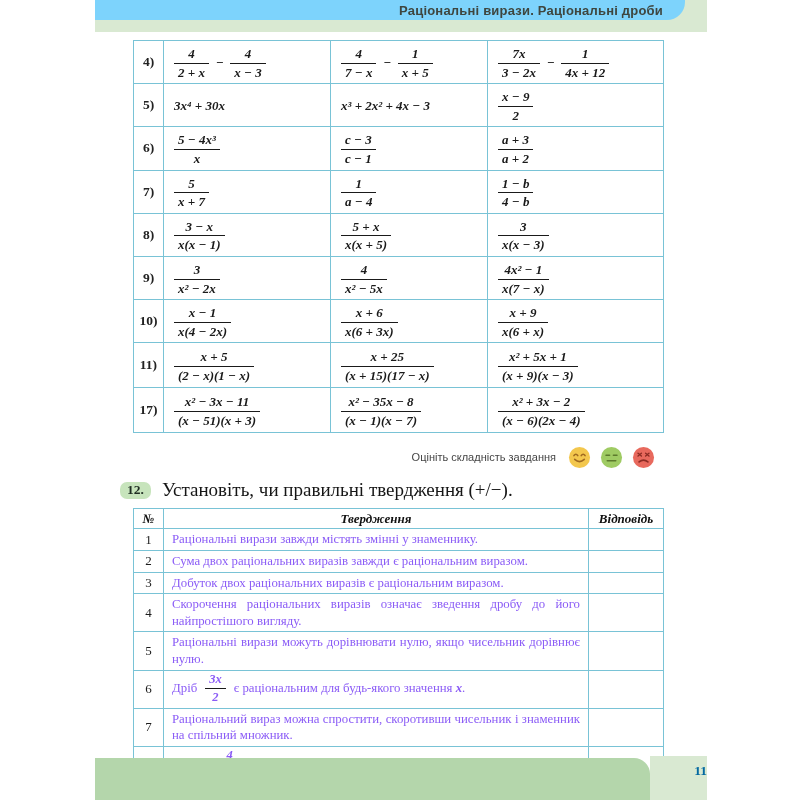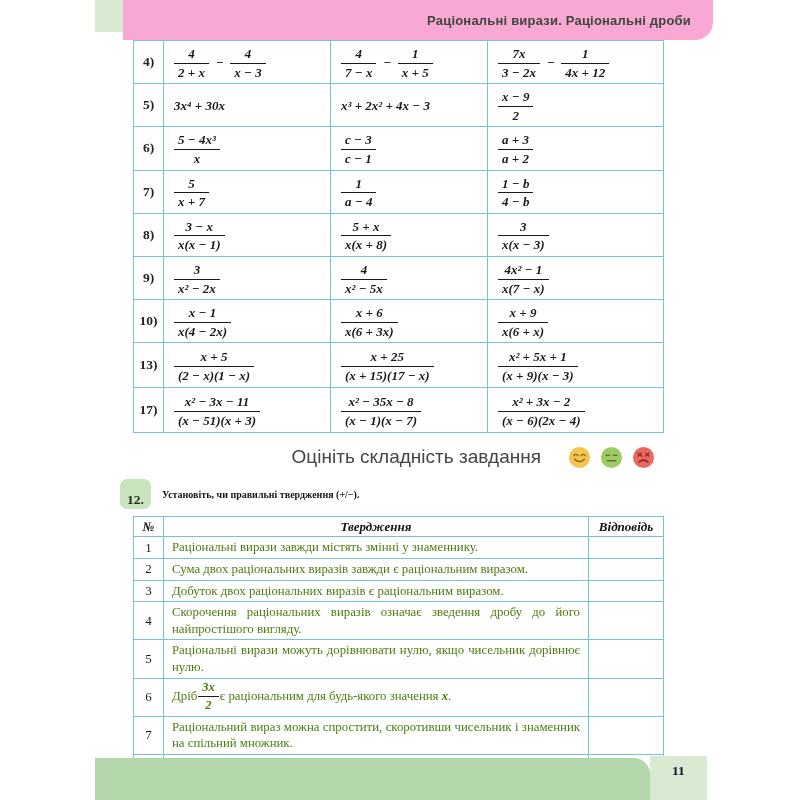--- a/index.html
+++ b/index.html
@@ -7,24 +7,24 @@
     width:800px; height:800px; position:relative; overflow:hidden;
     background:#ffffff; font-family:"Liberation Serif", serif; color:#1c1c1c;
   }
 
   
   .header-strip {
     position:absolute; left:95px; top:0; width:612px; height:32px;
     background:#d9e9d2;
   }
   .header-bar {
-    position:absolute; left:0; top:0; width:590px; height:40px;
-    background:#f9a8d4; border-radius:0 0 18px 0;
+    position:absolute; left:0; top:0; width:590px; height:20px;
+    background:#7dd3fc; border-radius:0 0 18px 0;
     display:flex; align-items:center; justify-content:flex-end;
-    padding-right:22px; box-sizing:border-box;margin-left:28px;
+    padding-right:22px; box-sizing:border-box;
   }
   .header-title {
     font-family:"Liberation Sans", sans-serif; font-size:13px;
     font-weight:700; color:#3e463f; letter-spacing:.2px;
   }
 
   
   .content { position:absolute; left:133px; top:40px; width:530px; }
 
   table { border-collapse:collapse; table-layout:fixed; width:530px; }
@@ -44,64 +44,64 @@
   .frac .num { border-bottom:1.4px solid #1a1a1a; padding:0 4px 1px; }
   .frac .den { padding:1px 4px 0; }
   .op { font-weight:700; font-style:normal; }
 
   
   .rating {
     display:flex; justify-content:flex-end; align-items:center;
     gap:9px; margin:11px 8px 0 0; height:26px;
   }
   .rating-label {
-    font-family:"Liberation Sans", sans-serif; font-size:19px; color:#454545;
-    margin-right:18px;
+    font-family:"Liberation Sans", sans-serif; font-size:11px; color:#454545;
+    margin-right:3px;
   }
   .emoji { width:23px; height:23px; cursor:pointer; display:block; }
 
   
   .task { display:flex; align-items:center; gap:11px; margin:9px 0 7px -13px; }
   .task-badge {
-    background:#c7e4bc; border-radius:7px; padding:13px 7px 1px;
+    background:#c7e4bc; border-radius:7px; padding:0 7px 1px;
     font-weight:700; font-size:13.5px; color:#1f2d22;
   }
-  .task-text { font-size:10px; font-weight:700; color:#161616; }
+  .task-text { font-size:19px; font-weight:400; color:#161616; }
 
   
   .t2 { margin-top:4px; }
   .t2 th {
     font-style:italic; font-weight:700; font-size:13px;
     padding:1px 4px; text-align:center; color:#111;
   }
   .t2 tr { height:20px; }
   .t2 .stmt-num { text-align:center; font-size:13px; padding:1px 2px; }
   .t2 .stmt-cell {
     padding:2px 8px; font-size:12.8px; line-height:1.3;
-    text-align:justify; color:#4d7c0f;
+    text-align:justify; color:#8b5cf6;
   }
   .t2 .ans-cell { padding:1px 4px; }
   .stmt-cell .frac {
     display:inline-flex; vertical-align:middle; position:relative; top:-1px;
-    font-style:italic; font-weight:600; font-size:12.5px; margin:0 1px;
+    font-style:italic; font-weight:600; font-size:12.5px; margin:0 8px;
   }
   .stmt-cell .math { font-style:italic; font-weight:600; white-space:nowrap; }
 
   
   .footer-bar {
     position:absolute; left:95px; top:758px; width:555px; height:42px;
     background:#b4d6ab; border-radius:0 16px 0 0;
   }
   .footer-page-block {
     position:absolute; left:650px; top:756px; width:57px; height:44px;
     background:#d9e9d2;
   }
   .page-number {
-    position:absolute; left:0; top:7px; width:100%; text-align:center;
-    font-weight:700; font-size:13.5px; color:#0f172a;
+    position:absolute; left:0; top:7px; width:100%; text-align:right;
+    font-weight:700; font-size:13.5px; color:#0369a1;
   }
 </style>
 </head>
 <body>
 
 <div class="header-strip">
   <div class="header-bar">
     <span class="header-title">Раціональні вирази. Раціональні дроби</span>
   </div>
 </div>
@@ -213,21 +213,21 @@
           <td class="numcol">8)</td>
           <td class="exprcell"><span class="expr">
               <span class="frac">
                 <span class="num">3 − x</span>
                 <span class="den">x(x − 1)</span>
               </span>
             </span></td>
           <td class="exprcell"><span class="expr">
               <span class="frac">
                 <span class="num">5 + x</span>
-                <span class="den">x(x + 8)</span>
+                <span class="den">x(x + 5)</span>
               </span>
             </span></td>
           <td class="exprcell"><span class="expr">
               <span class="frac">
                 <span class="num">3</span>
                 <span class="den">x(x − 3)</span>
               </span>
             </span></td>
         </tr>
         <tr>
@@ -266,21 +266,21 @@
               </span>
             </span></td>
           <td class="exprcell"><span class="expr">
               <span class="frac">
                 <span class="num">x + 9</span>
                 <span class="den">x(6 + x)</span>
               </span>
             </span></td>
         </tr>
         <tr>
-          <td class="numcol">13)</td>
+          <td class="numcol">11)</td>
           <td class="exprcell"><span class="expr">
               <span class="frac">
                 <span class="num">x + 5</span>
                 <span class="den">(2 − x)(1 − x)</span>
               </span>
             </span></td>
           <td class="exprcell"><span class="expr">
               <span class="frac">
                 <span class="num">x + 25</span>
                 <span class="den">(x + 15)(17 − x)</span>

